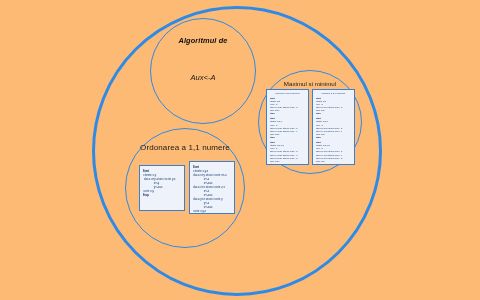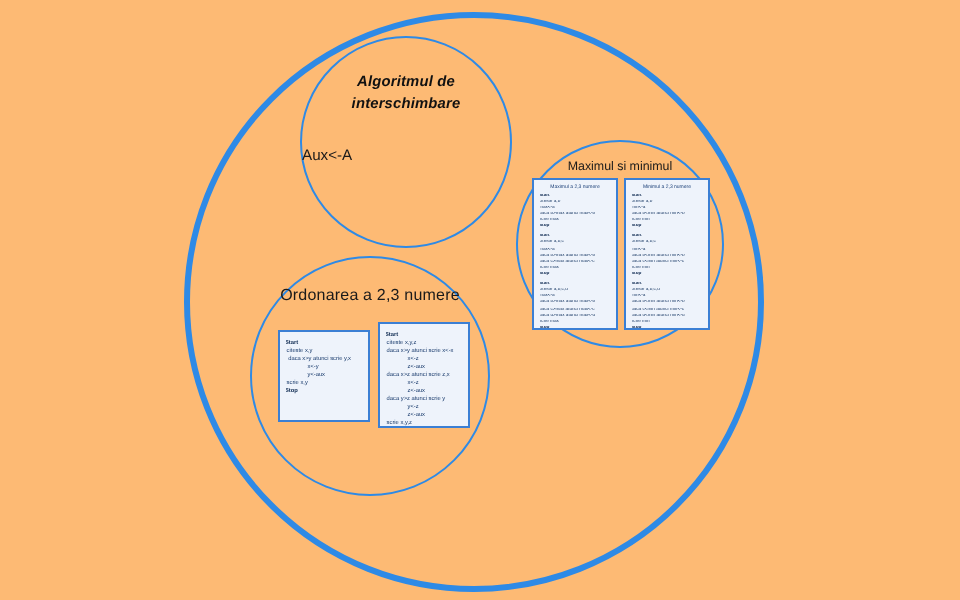--- a/index.html
+++ b/index.html
@@ -47,24 +47,25 @@
     font-size:7.4px;
     font-style:italic;
     font-weight:bold;
     color:#111111;
     line-height:1.42;
     letter-spacing:.1px;
   }
   #frame-swap .f-code{
     position:absolute;
     left:0;right:0;top:53px;
-    text-align:left;
+    text-align:center;
     font-size:7.6px;
     color:#1a1a1a;
     line-height:1.62;
+    font-style:italic;
   }
   #frame-swap .f-code div{white-space:pre;}
 
   
   #frame-order{
     left:125px; top:128px;
     width:120px; height:120px;
   }
   #frame-order .f-title{
     position:absolute;
@@ -156,29 +157,28 @@
 </head>
 <body>
 
 <div id="canvas">
 
   <div class="outer-circle"></div>
 
   <div class="frame-circle" id="frame-swap">
     <div class="f-title">
       <div>Algoritmul de</div>
-      <div>interschimbare</div>
     </div>
     <div class="f-code">
       <div>Aux&lt;-A</div>
     </div>
   </div>
 
   <div class="frame-circle" id="frame-order">
-    <div class="f-title">Ordonarea a 2,3 numere</div>
+    <div class="f-title">Ordonarea a 1,1 numere</div>
     <div class="code-wrap">
       <div class="code-box" id="ord-box-a">
           <div class="kw">Start</div>
           <div> citeste x,y</div>
           <div>  daca x&gt;y atunci scrie y,x</div>
           <div>              x&lt;-y</div>
           <div>              y&lt;-aux</div>
           <div> scrie x,y</div>
           <div class="kw">Stop</div>
         </div>

